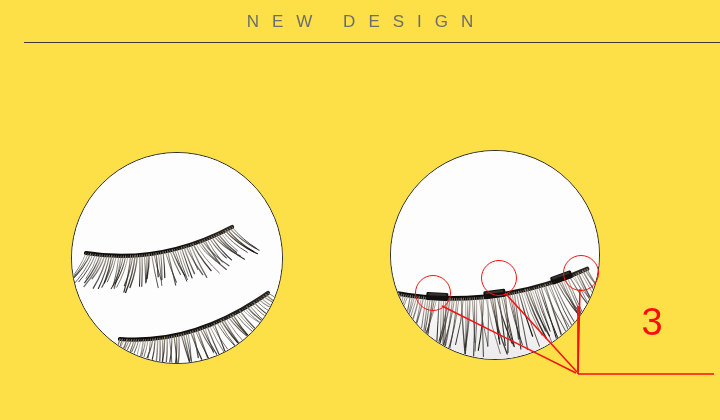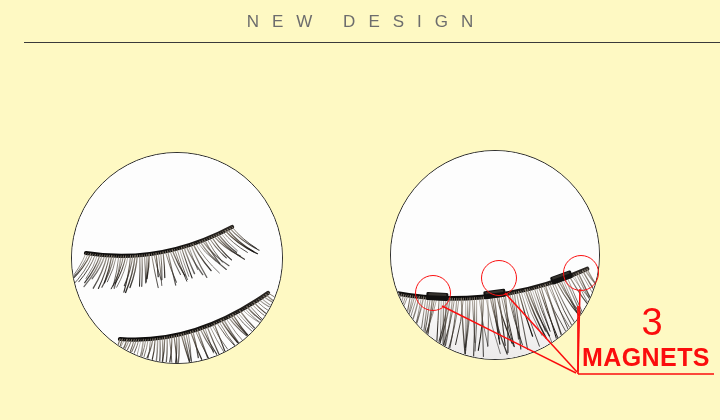--- a/index.html
+++ b/index.html
@@ -4,21 +4,21 @@
 <style>
   html, body {
     margin: 0;
     padding: 0;
     background: #ffffff;
   }
   #stage {
     position: relative;
     width: 720px;
     height: 420px;
-    background: #fef9c3;
+    background: #fde047;
     overflow: hidden;
     font-family: "Liberation Sans", sans-serif;
   }
 
   
   #header-title {
     position: absolute;
     left: 0;
     top: 12px;
     width: 720px;
@@ -404,15 +404,14 @@
 
   <svg id="callout-layer" viewBox="0 0 720 420">
     <line x1="442" y1="306" x2="576" y2="373" stroke="#fb0d0d" stroke-width="1.5"></line>
     <line x1="505" y1="293" x2="577" y2="372" stroke="#fb0d0d" stroke-width="1.5"></line>
     <line x1="580" y1="289" x2="578" y2="371" stroke="#fb0d0d" stroke-width="1.5"></line>
     <line x1="578" y1="306" x2="578" y2="374" stroke="#fb0d0d" stroke-width="1.7"></line>
     <line x1="578" y1="374" x2="714" y2="374" stroke="#fb0d0d" stroke-width="1.7"></line>
   </svg>
 
   <div id="magnet-count">3</div>
-  <div id="magnet-label">MAGNETS</div>
 
 </div>
 
 </body></html>

